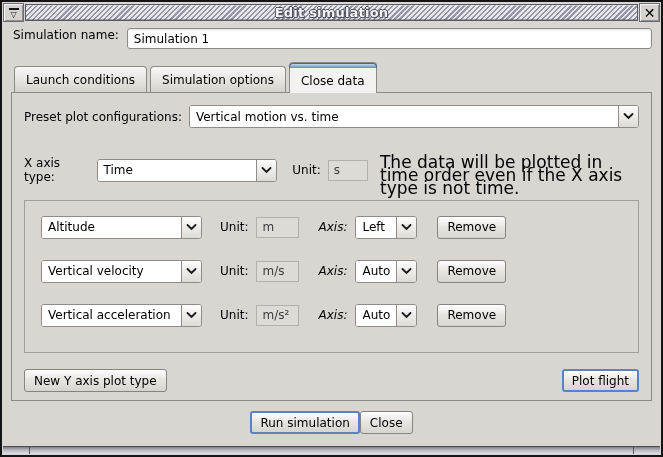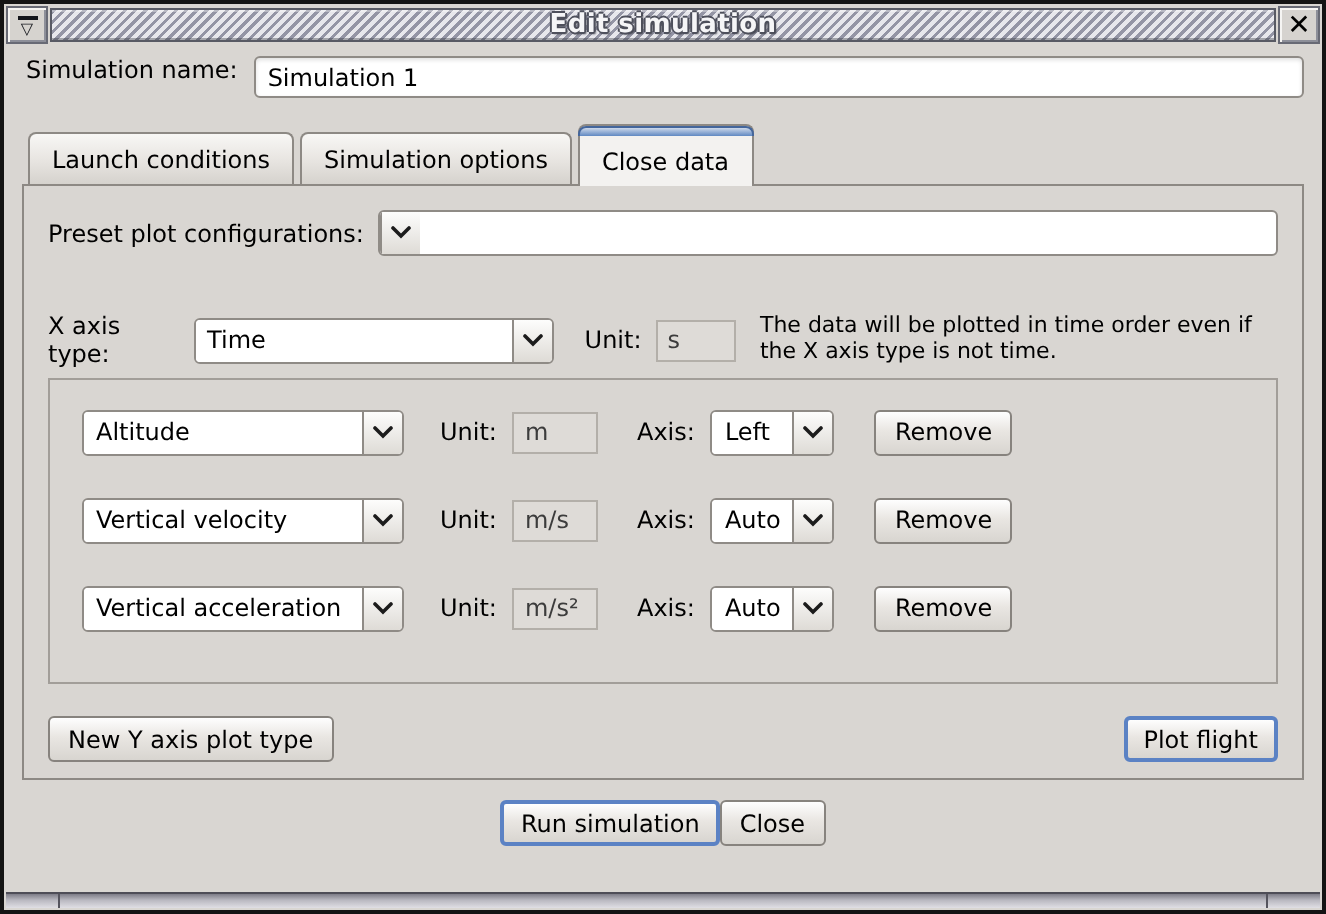--- a/index.html
+++ b/index.html
@@ -84,28 +84,28 @@
   }
   .grow { flex:1; }
   .xaxis-row { display:flex; align-items:flex-start; margin-top:28px; }
   .xaxis-controls { display:flex; align-items:center; }
   .x-combo { width:192px; margin-left:6px; }
   .unit-label { margin-left:15px; white-space:nowrap; }
   .unit-box {
     display:inline-flex; align-items:center; height:21px; width:42px;
     border:1px solid #b3afa9; padding:0 5px; background:#dedbd7; color:#3c3c3c; margin-left:7px;
   }
-  .note { width:272px; margin-left:12px; font-size:11px; line-height:13px; margin-top:0; }
+  .note { width:272px; margin-left:12px; font-size:17px; line-height:13px; margin-top:0; }
   .yaxis-label { margin-top:16px; }
   .groove { margin-top:5px; border:1px solid #a29e99; height:153px; padding:15px 0 0 16px; background:#d9d6d2; }
   .y-row { display:flex; align-items:center; height:22px; margin-bottom:22px; }
   .y-combo { width:161px; }
   .y-row .unit-label { margin-left:18px; }
   .y-row .unit-box { width:43px; margin-left:8px; }
-  .axis-label { margin-left:19px; white-space:nowrap; }
+  .axis-label { margin-left:19px; white-space:nowrap;font-style:italic; }
   .axis-combo { width:62px; margin-left:8px; }
   .y-row .btn { margin-left:20px; }
   .btn {
     display:inline-flex; align-items:center; justify-content:center; height:23px;
     padding:0 9px; border:1px solid #87837e; border-radius:3px;
     background:linear-gradient(#fefefe,#e9e6e2 45%,#d8d5d0);
     font:inherit; white-space:nowrap; cursor:default;
   }
   .btn.focused { border:2px solid #5b82c4; padding:0 8px; }
   .panel-bottom { display:flex; justify-content:space-between; align-items:center; margin-top:16px; }
@@ -150,20 +150,21 @@
         <span class="cap"></span>
         <span>Close data</span>
       </div>
     </div>
 
     <div class="panel">
 
       <div class="preset-row">
         <label>Preset plot configurations:</label>
         <div class="combo grow">
+          <span class="combo-value">Vertical motion vs. time</span>
           <span class="combo-arrow">
             <svg class="chev" width="11" height="7" viewBox="0 0 11 7">
                 <path d="M1.5 1 L5.5 5 L9.5 1" fill="none" stroke="#1c1c1c" stroke-width="1.8" stroke-linecap="round"></path>
               </svg>
           </span>
         </div>
       </div>
 
       <div class="xaxis-row">
         <div class="xaxis-controls">

